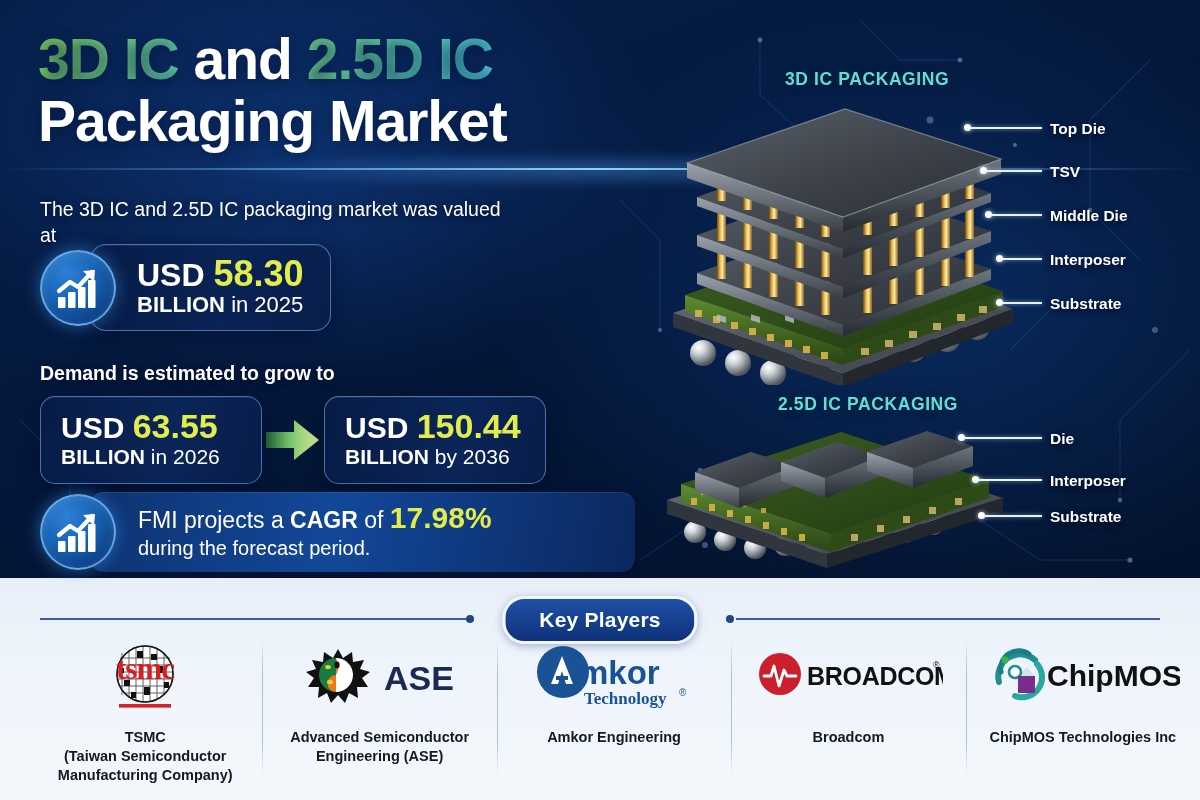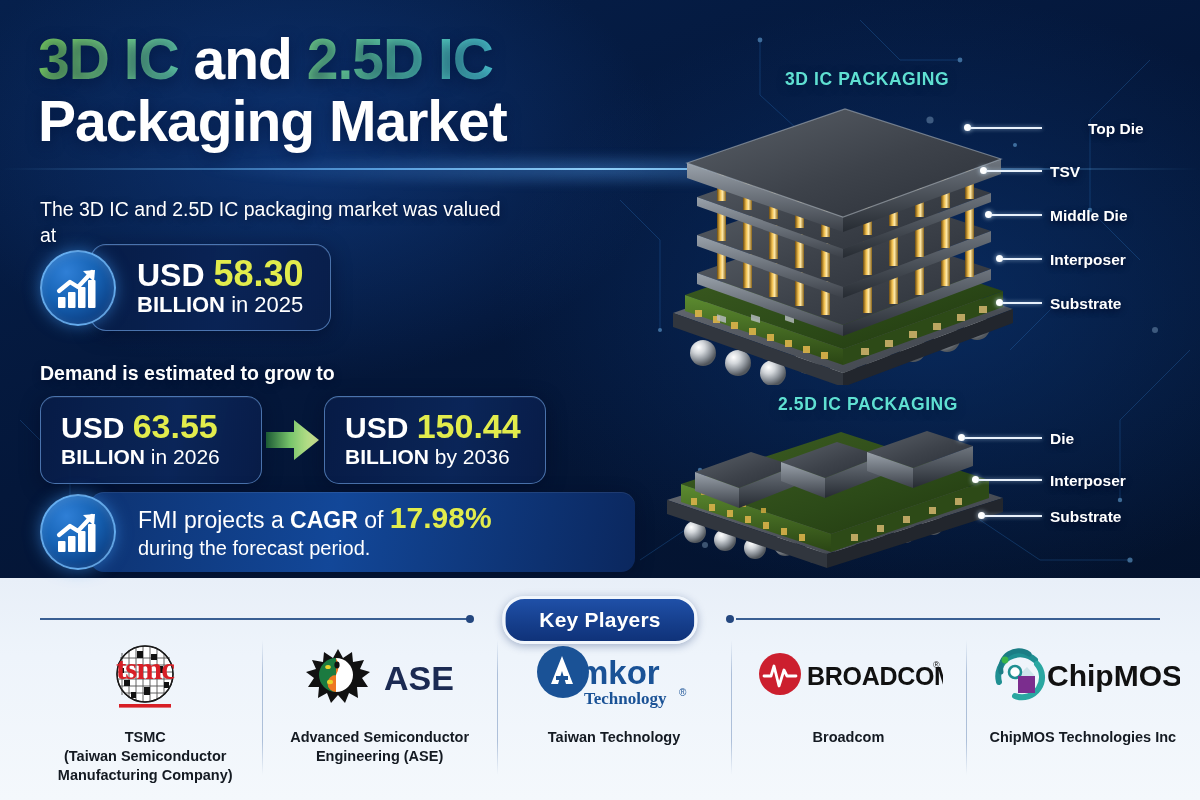--- a/index.html
+++ b/index.html
@@ -435,21 +435,21 @@
     <g>
       <polygon points="32,68 190,14 346,64 188,122" fill="url(#dieTop)"></polygon>
       <polygon points="32,68 188,122 188,137 32,83" fill="url(#dieFrontL)"></polygon>
       <polygon points="188,122 346,64 346,79 188,137" fill="url(#dieFrontR)"></polygon>
       <polygon points="32,68 190,14 346,64 188,122" fill="none" stroke="#a8b0b9" stroke-width="1.2" opacity=".6"></polygon>
     </g>
   </svg>
 
   <div class="dot" style="left:964px; top:124px;"></div>
   <div class="leader" style="left:970px; top:127px; width:72px;"></div>
-  <div class="lbl" style="left:1050px; top:120px;margin-left:38px;">Top Die</div>
+  <div class="lbl" style="left:1050px; top:120px;">Top Die</div>
 
   <div class="dot" style="left:980px; top:167px;"></div>
   <div class="leader" style="left:986px; top:170px; width:56px;"></div>
   <div class="lbl" style="left:1050px; top:163px;">TSV</div>
 
   <div class="dot" style="left:985px; top:211px;"></div>
   <div class="leader" style="left:991px; top:214px; width:51px;"></div>
   <div class="lbl" style="left:1050px; top:207px;">Middle Die</div>
 
   <div class="dot" style="left:996px; top:255px;"></div>
@@ -614,21 +614,21 @@
         <div class="logo">
           <svg width="175" height="74" viewBox="0 0 175 74">
             <circle cx="36" cy="30" r="26" fill="#1a5296"></circle>
             <path d="M24 42 L35 14 L46 42 L39 42 L35 29 L31 42 Z" fill="#ffffff"></path>
             <rect x="29" y="34" width="12" height="4" fill="#1a5296"></rect>
             <text x="52" y="42" font-family="Liberation Sans, sans-serif" font-size="33" font-weight="bold" fill="#1a5296">mkor</text>
             <text x="57" y="62" font-family="Liberation Serif, serif" font-size="17" font-weight="bold" fill="#1a5296">Technology</text>
             <text x="152" y="54" font-family="Liberation Sans, sans-serif" font-size="10" fill="#1a5296">®</text>
           </svg>
         </div>
-        <div class="pname">Taiwan Technology</div>
+        <div class="pname">Amkor Engineering</div>
       </div>
 
       <div class="player">
         <div class="logo">
           <svg width="190" height="74" viewBox="0 0 190 74">
             <circle cx="27" cy="32" r="21" fill="#cc1f2e"></circle>
             <path d="M11 34 L18 34 L21 24 L26 44 L31 28 L34 34 L43 34" stroke="#ffffff" stroke-width="2.8" fill="none" stroke-linejoin="round" stroke-linecap="round"></path>
             <text x="54" y="43" font-family="Liberation Sans, sans-serif" font-size="25" font-weight="bold" fill="#111111" letter-spacing="-.3">BROADCOM</text>
             <text x="180" y="26" font-family="Liberation Sans, sans-serif" font-size="9" fill="#111111">®</text>
           </svg>

